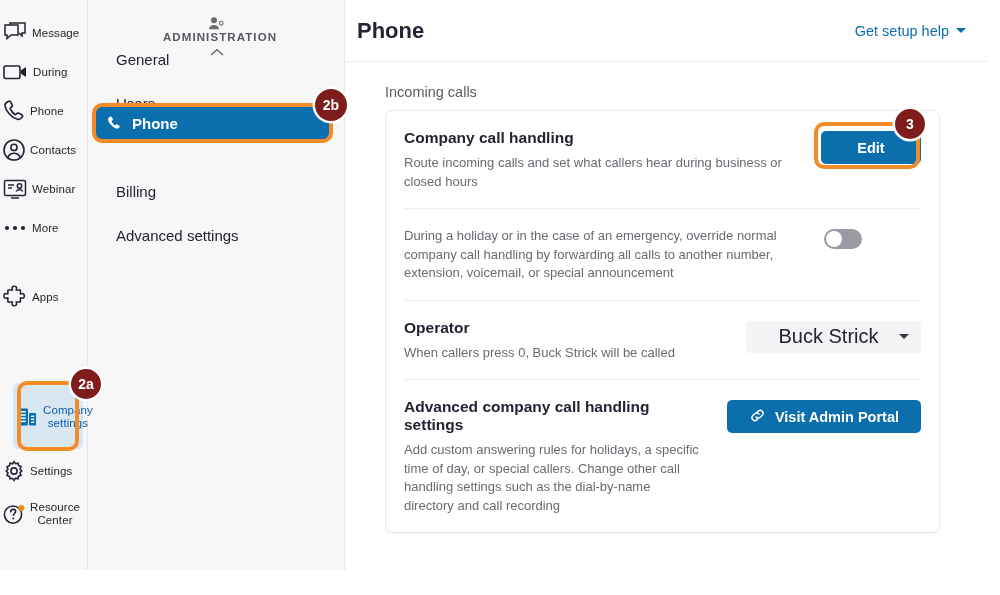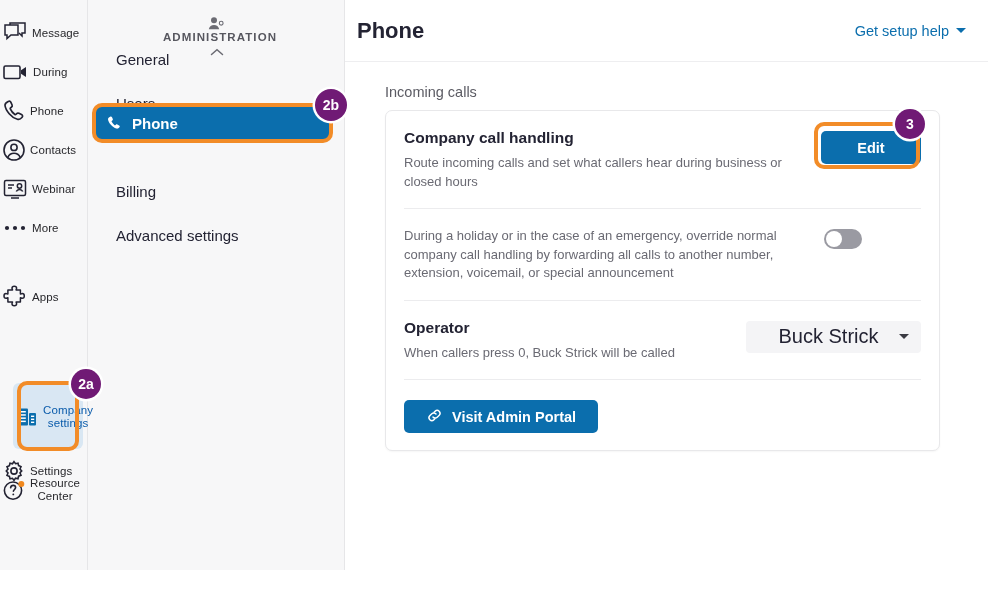--- a/index.html
+++ b/index.html
@@ -51,32 +51,31 @@
     position: absolute;
     left: 13px; top: 383px; width: 70px; height: 66px;
     background: #d9e7f3;
     border-radius: 6px;
     z-index: 1;
   }
   .rail-item.company {
     position: absolute; left: 13px; top: 383px;
     width: 82px; height: 66px; z-index: 2;
     padding-top: 8px;
-    justify-content: space-between;
   }
   .hl-box {
     position: absolute;
     border: 4px solid #f28c28;
     border-radius: 10px;
     z-index: 5;
     pointer-events: none;
   }
   .badge {
     position: absolute;
-    background: #701a75;
+    background: #7f1d1d;
     color: #ffffff;
     border-radius: 50%;
     display: flex; align-items: center; justify-content: center;
     font-size: 14px; font-weight: 600;
     box-shadow: 0 0 0 2.5px #ffffff;
     z-index: 9;
   }
 
   
   .nav {
@@ -313,21 +312,21 @@
       <div class="rail-item" style="position:absolute; left:0; top:452px; width:88px;">
         <span class="rail-ico">
           <svg width="24" height="24" viewBox="0 0 24 24" fill="none" stroke="#232333" stroke-width="1.6">
             <circle cx="12" cy="12" r="3.1"></circle>
             <path d="M12 2.6l1.5 2.1 2.5-.6.6 2.5 2.4 1-1 2.4 1.7 1.9-1.7 1.9 1 2.4-2.4 1-.6 2.5-2.5-.6L12 21.4l-1.5-2.1-2.5.6-.6-2.5-2.4-1 1-2.4L4.3 12l1.7-1.9-1-2.4 2.4-1 .6-2.5 2.5.6z"></path>
           </svg>
         </span>
         <span class="rail-lbl">Settings</span>
       </div>
 
-      <div class="rail-item" style="position:absolute; left:0; top:471px; width:88px;align-items:center;">
+      <div class="rail-item" style="position:absolute; left:0; top:495px; width:88px;align-items:center;">
         <span class="rail-ico">
           <svg width="24" height="24" viewBox="0 0 24 24" fill="none" stroke="#232333" stroke-width="1.6">
             <circle cx="11" cy="12.6" r="8.6"></circle>
             <path d="M8.6 9.8c.2-1.5 1.3-2.4 2.6-2.4 1.4 0 2.4.9 2.4 2.2 0 1.9-2.2 1.9-2.2 3.6" stroke-linecap="round"></path>
             <circle cx="11.3" cy="16.4" r=".95" fill="#232333" stroke="none"></circle>
             <circle cx="19.3" cy="6.1" r="3" fill="#f0881e" stroke="none"></circle>
           </svg>
         </span>
         <span class="rail-lbl">
           <span>Resource</span><br>
@@ -428,20 +427,24 @@
             </div>
             <div class="row-ctl">
               <div class="select">
                 <span class="select-val">Buck Strick</span>
                 <span class="caret" style="color:#3a3a42;"></span>
               </div>
             </div>
           </div>
 
           <div class="row">
+            <div class="row-txt">
+              <div class="row-title">Advanced company call handling settings</div>
+              <div class="row-desc">Add custom answering rules for holidays, a specific time of day, or special callers. Change other call handling settings such as the dial-by-name directory and call recording</div>
+            </div>
             <div class="row-ctl">
               <button class="btn-primary">
                 <span>
                   <svg width="17" height="17" viewBox="0 0 20 20" fill="none" stroke="#ffffff" stroke-width="1.7" stroke-linecap="round">
                     <path d="M8.2 11.8a3.4 3.4 0 0 0 5 .3l2.4-2.4a3.4 3.4 0 0 0-4.8-4.8l-1.3 1.3"></path>
                     <path d="M11.8 8.2a3.4 3.4 0 0 0-5-.3l-2.4 2.4a3.4 3.4 0 0 0 4.8 4.8l1.3-1.3"></path>
                   </svg>
                 </span>
                 <span>Visit Admin Portal</span>
               </button>

